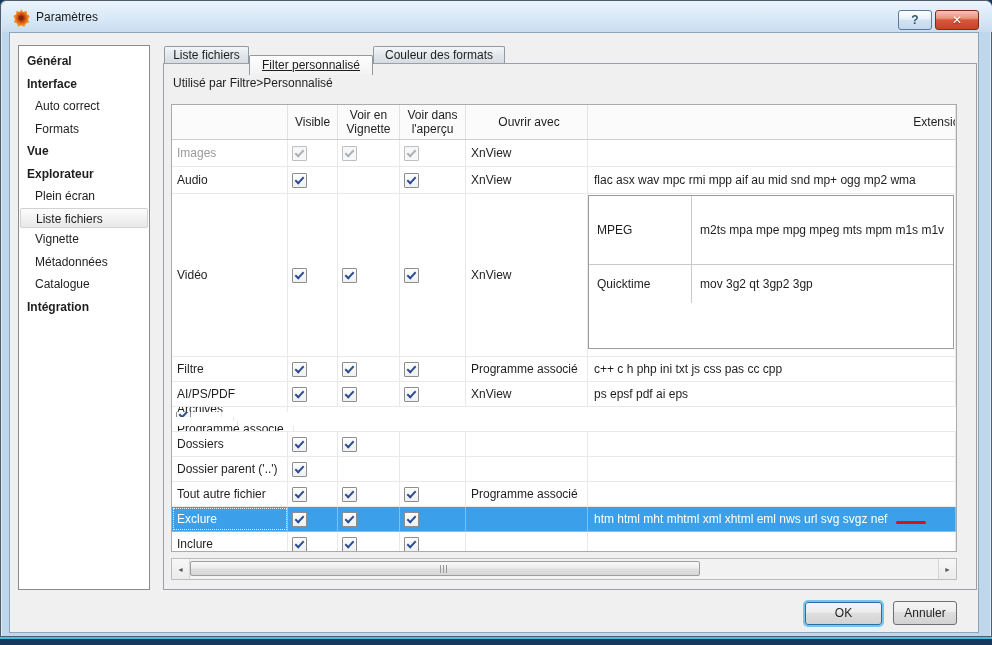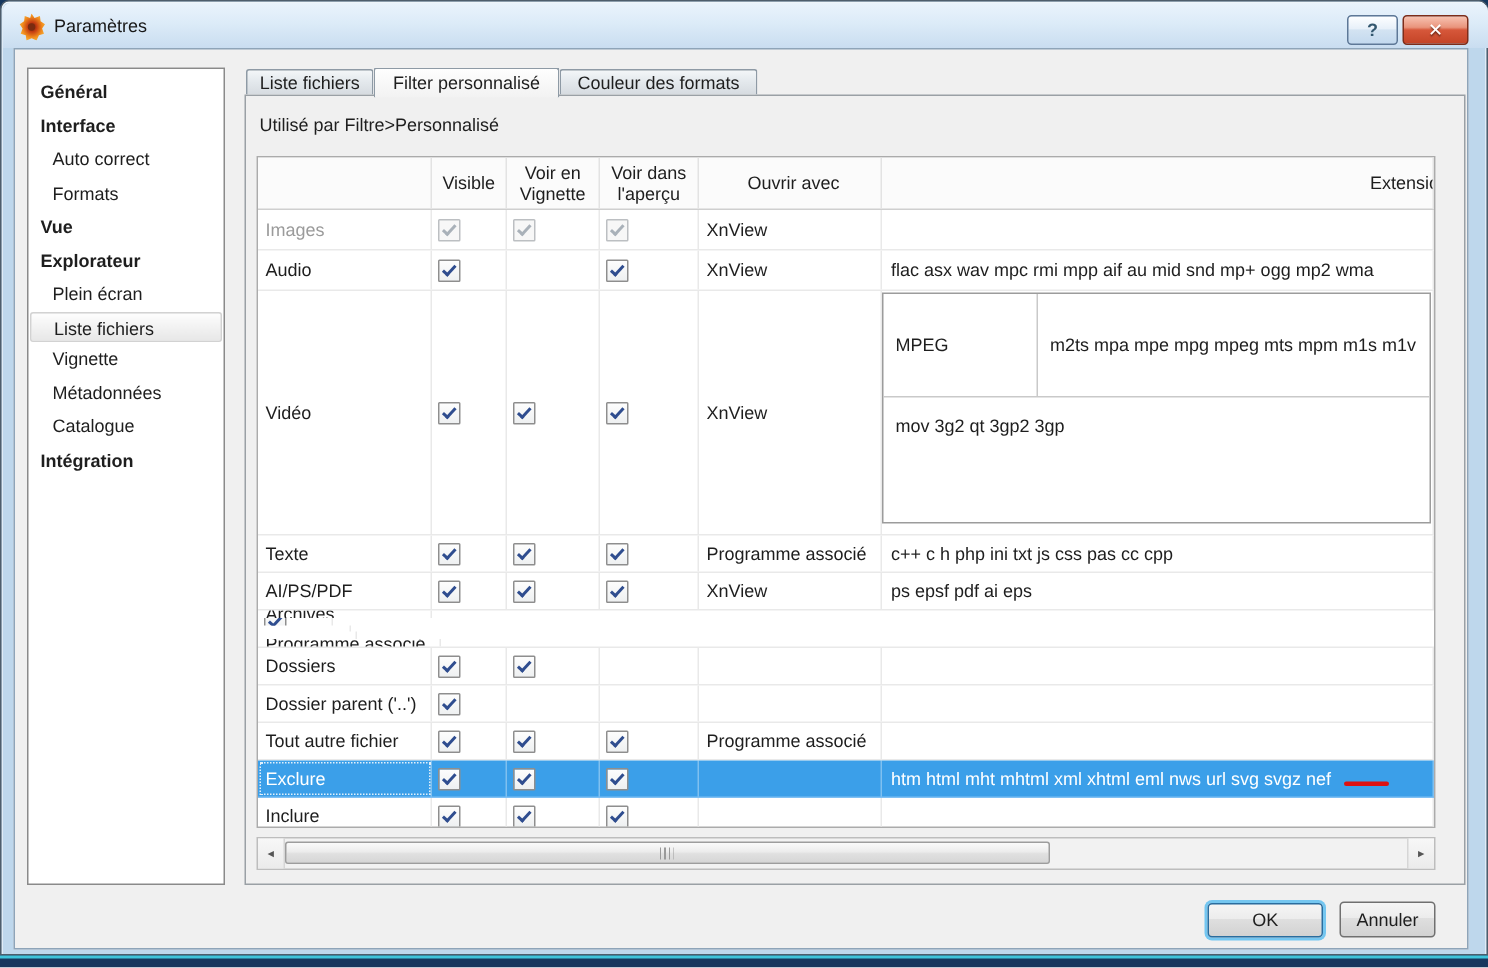--- a/index.html
+++ b/index.html
@@ -32,21 +32,21 @@
   .side-item{height:22.5px;line-height:22.5px;padding-left:8px;white-space:nowrap;cursor:default;}
   .side-item.sec{font-weight:bold;}
   .side-item.child{padding-left:16px;}
   .side-item.on{background:linear-gradient(180deg,#fdfdfd,#e7e7e7);border:1px solid #d2d2d2;
     border-radius:2px;margin:0 1px;height:20.5px;line-height:20.5px;padding-left:15px;box-sizing:border-box;}
 
   
   .tab{position:absolute;top:46px;height:17px;line-height:16px;text-align:center;box-sizing:border-box;
     background:linear-gradient(180deg,#f3f6f8,#e4e9ed 45%,#d6dbe0);border:1px solid #8e9aa5;border-bottom:none;
     border-radius:2px 2px 0 0;z-index:3;cursor:default;white-space:nowrap;}
-  .tab.active{top:45px;height:20px;line-height:19px;background:linear-gradient(180deg,#fefefe,#f2f2f2);z-index:5;}
+  .tab.active{top:55px;height:20px;line-height:19px;background:linear-gradient(180deg,#fefefe,#f2f2f2);z-index:5;text-decoration:underline;}
   .panel{position:absolute;left:163px;top:63px;width:814px;height:527px;border:1px solid #9aa0a5;
     background:#f0f0f0;box-sizing:border-box;z-index:2;}
   .caption{position:absolute;left:173px;top:76px;z-index:3;}
 
   
   .table{position:absolute;left:171px;top:104px;width:786px;height:448px;background:#fff;
     border:1px solid #ababab;box-sizing:border-box;z-index:3;display:flex;flex-direction:column;overflow:hidden;}
   .thead{height:34px;flex:none;display:flex;background:#fbfbfb;border-bottom:1px solid #cfcfcf;}
   .th{border-right:1px solid #e3e3e3;box-sizing:border-box;display:flex;align-items:center;justify-content:center;
     font-weight:normal;text-align:center;white-space:pre-line;overflow:hidden;position:relative;}
@@ -210,27 +210,28 @@
             <span class="cb"></span>
           </div>
           <div class="c c-open">XnView</div>
           <div class="c c-ext">
             <div class="subtable">
               <div class="srow" style="height: 68px;">
                 <div class="sname">MPEG</div>
                 <div class="sext">m2ts mpa mpe mpg mpeg mts mpm m1s m1v</div>
               </div>
               <div class="srow" style="height: 38px;">
+                <div class="sname">Quicktime</div>
                 <div class="sext">mov 3g2 qt 3gp2 3gp</div>
               </div>
             </div>
           </div>
         </div>
         <div class="trow" style="height: 24px;">
-          <div class="c c-name">Texte</div>
+          <div class="c c-name">Filtre</div>
           <div class="c c-vis">
             <span class="cb"></span>
           </div>
           <div class="c c-thumb">
             <span class="cb"></span>
           </div>
           <div class="c c-prev">
             <span class="cb"></span>
           </div>
           <div class="c c-open">Programme associé</div>

